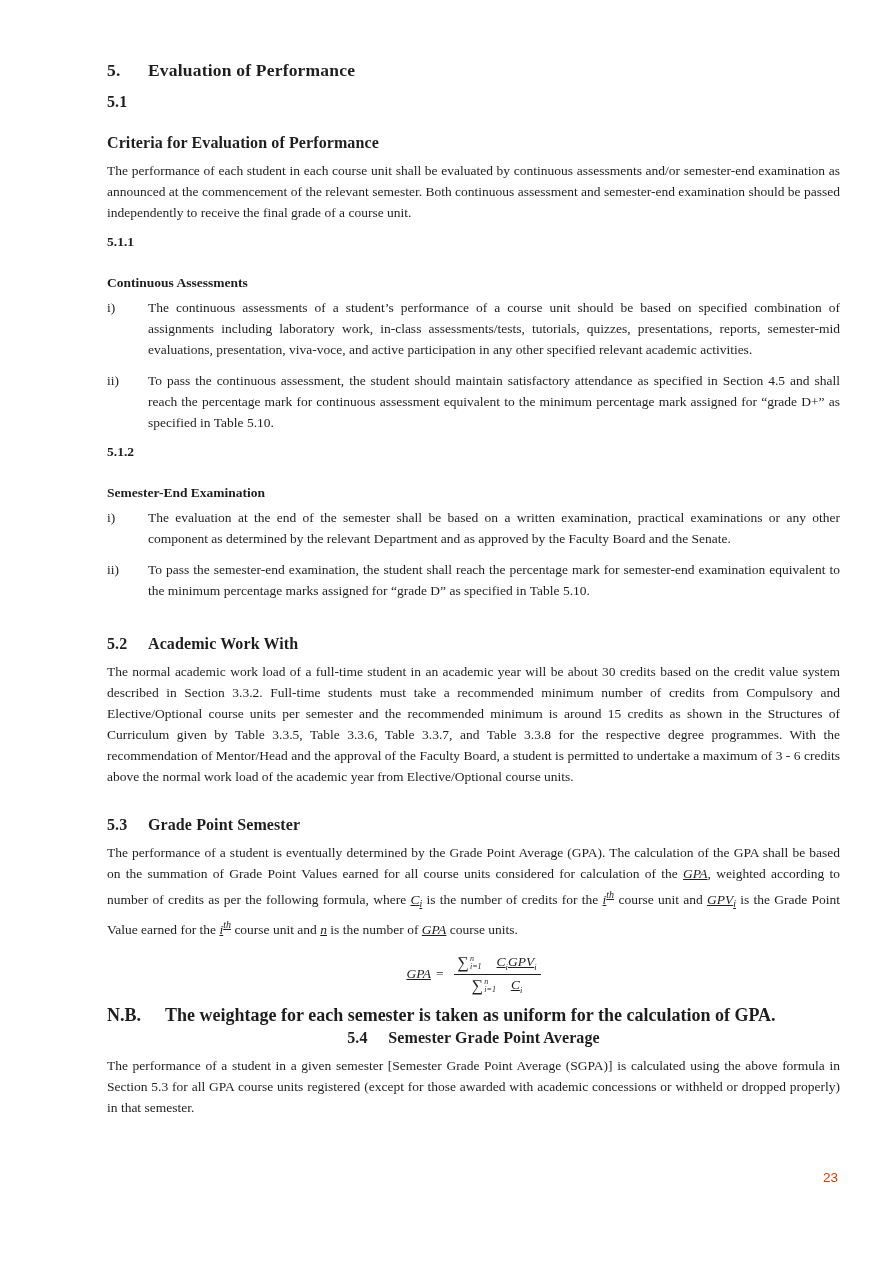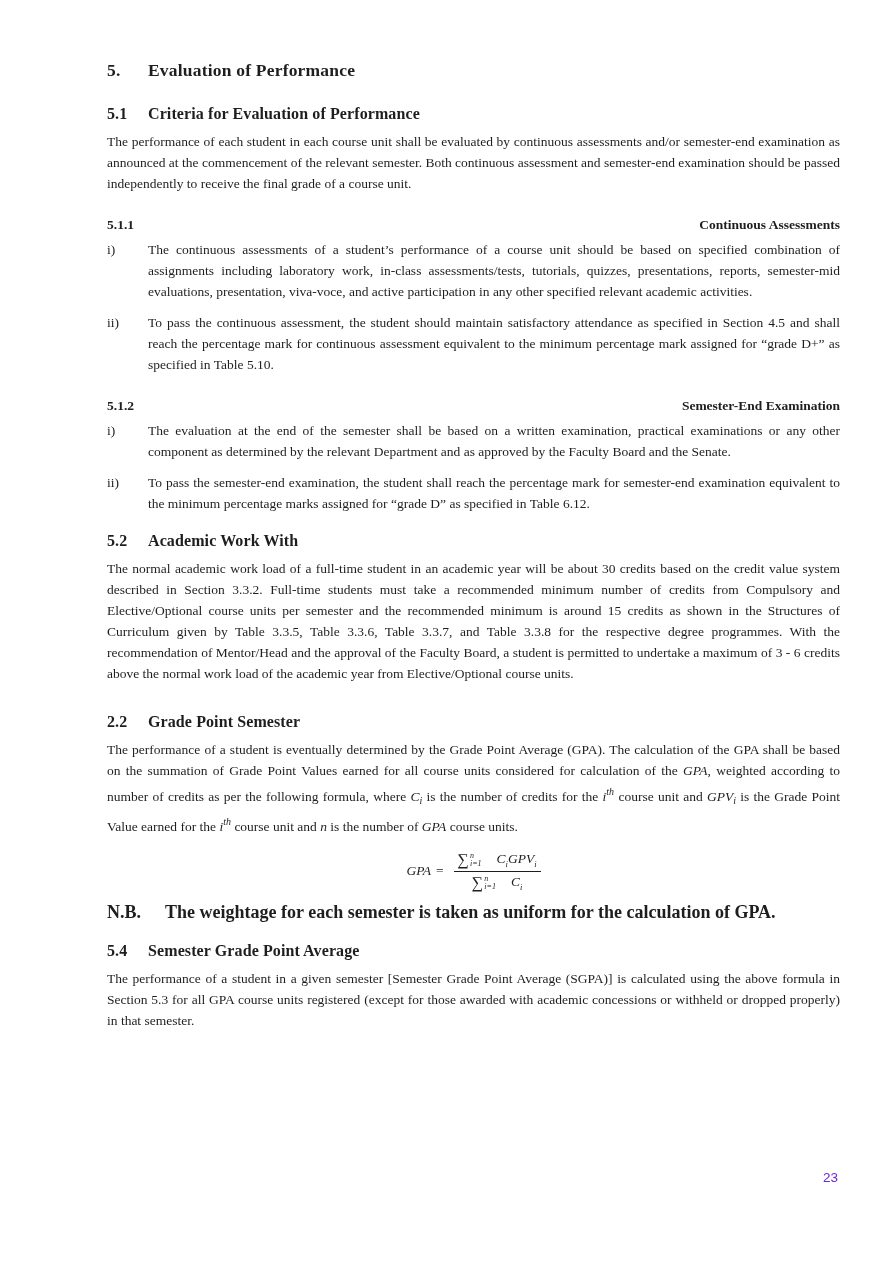--- a/index.html
+++ b/index.html
@@ -51,26 +51,26 @@
     display: flex;
     font-size: 13.5px;
     line-height: 21px;
   }
   .li-label { flex: 0 0 41px; }
   .li-text { flex: 1; text-align: justify; }
 
   .mt7  { margin-top: 7px; }
   .mt5  { margin-top: 5px; }
   .mt10 { margin-top: 10px; }
-  .mt16 { margin-top: 16px; align-items: flex-end; }
-  .mt18 { margin-top: 18px; }
-  .mt22 { margin-top: 22px; }
+  .mt16 { margin-top: 32px; align-items: flex-end; }
+  .mt18 { margin-top: 2px; justify-content: center; }
+  .mt22 { margin-top: 10px; flex-direction: column; }
   .mt27 { margin-top: 27px; }
 
-  .it { font-style: italic; }
+  .it { font-style: italic; text-decoration: underline; }
   .body-p sup, .body-p sub { font-size: 10px; }
 
   
   .formula {
     margin-top: 14px;
     display: flex;
     justify-content: center;
     align-items: center;
     font-size: 13.5px;
   }
@@ -116,21 +116,21 @@
     align-items: center;
   }
   .nb-label { flex: 0 0 58px; }
 
   .pageno {
     position: absolute;
     top: 1170px;
     right: 54px;
     font-family: "Liberation Sans", "DejaVu Sans", sans-serif;
     font-size: 13.5px;
-    color: #6d28d9;
+    color: #c2410c;
   }
 </style>
 </head>
 <body>
 
 <div class="page">
   <div class="content">
 
     <div class="h1 mt7">
       <span class="num">5.</span>
@@ -159,31 +159,31 @@
     <div class="h3 mt22">
       <span class="num">5.1.2</span>
       <span>Semester-End Examination</span>
     </div>
     <div class="list-item mt5">
       <span class="li-label">i)</span>
       <div class="li-text">The evaluation at the end of the semester shall be based on a written examination, practical examinations or any other component as determined by the relevant Department and as approved by the Faculty Board and the Senate.</div>
     </div>
     <div class="list-item mt10">
       <span class="li-label">ii)</span>
-      <div class="li-text">To pass the semester-end examination, the student shall reach the percentage mark for semester-end examination equivalent to the minimum percentage marks assigned for “grade D” as specified in Table 6.12.</div>
+      <div class="li-text">To pass the semester-end examination, the student shall reach the percentage mark for semester-end examination equivalent to the minimum percentage marks assigned for “grade D” as specified in Table 5.10.</div>
     </div>
 
     <div class="h2 mt16">
       <span class="num">5.2</span>
       <span>Academic Work With</span>
     </div>
     <p class="body-p mt7">The normal academic work load of a full-time student in an academic year will be about 30 credits based on the credit value system described in Section 3.3.2. Full-time students must take a recommended minimum number of credits from Compulsory and Elective/Optional course units per semester and the recommended minimum is around 15 credits as shown in the Structures of Curriculum given by Table 3.3.5, Table 3.3.6, Table 3.3.7, and Table 3.3.8 for the respective degree programmes. With the recommendation of Mentor/Head and the approval of the Faculty Board, a student is permitted to undertake a maximum of 3 - 6 credits above the normal work load of the academic year from Elective/Optional course units.</p>
 
     <div class="h2 mt27">
-      <span class="num">2.2</span>
+      <span class="num">5.3</span>
       <span>Grade Point Semester</span>
     </div>
     <p class="body-p mt7"><span>The performance of a student is eventually determined by the Grade Point Average (GPA). The calculation of the GPA shall be based on the summation of Grade Point Values earned for all course units considered for calculation of the </span><span class="it">GPA</span><span>, weighted according to number of credits as per the following formula, where </span><span class="it">C</span><sub class="it">i</sub><span> is the number of credits for the </span><span class="it">i</span><sup class="it">th</sup><span> course unit and </span><span class="it">GPV</span><sub class="it">i</sub><span> is the Grade Point Value earned for the </span><span class="it">i</span><sup class="it">th</sup><span> course unit and </span><span class="it">n</span><span> is the number of </span><span class="it">GPA</span><span> course units.</span></p>
 
     <div class="formula">
       <span class="f-lhs">
           <span class="it">GPA</span>
           <span class="eq">=</span>
         </span>
       <span class="frac">

